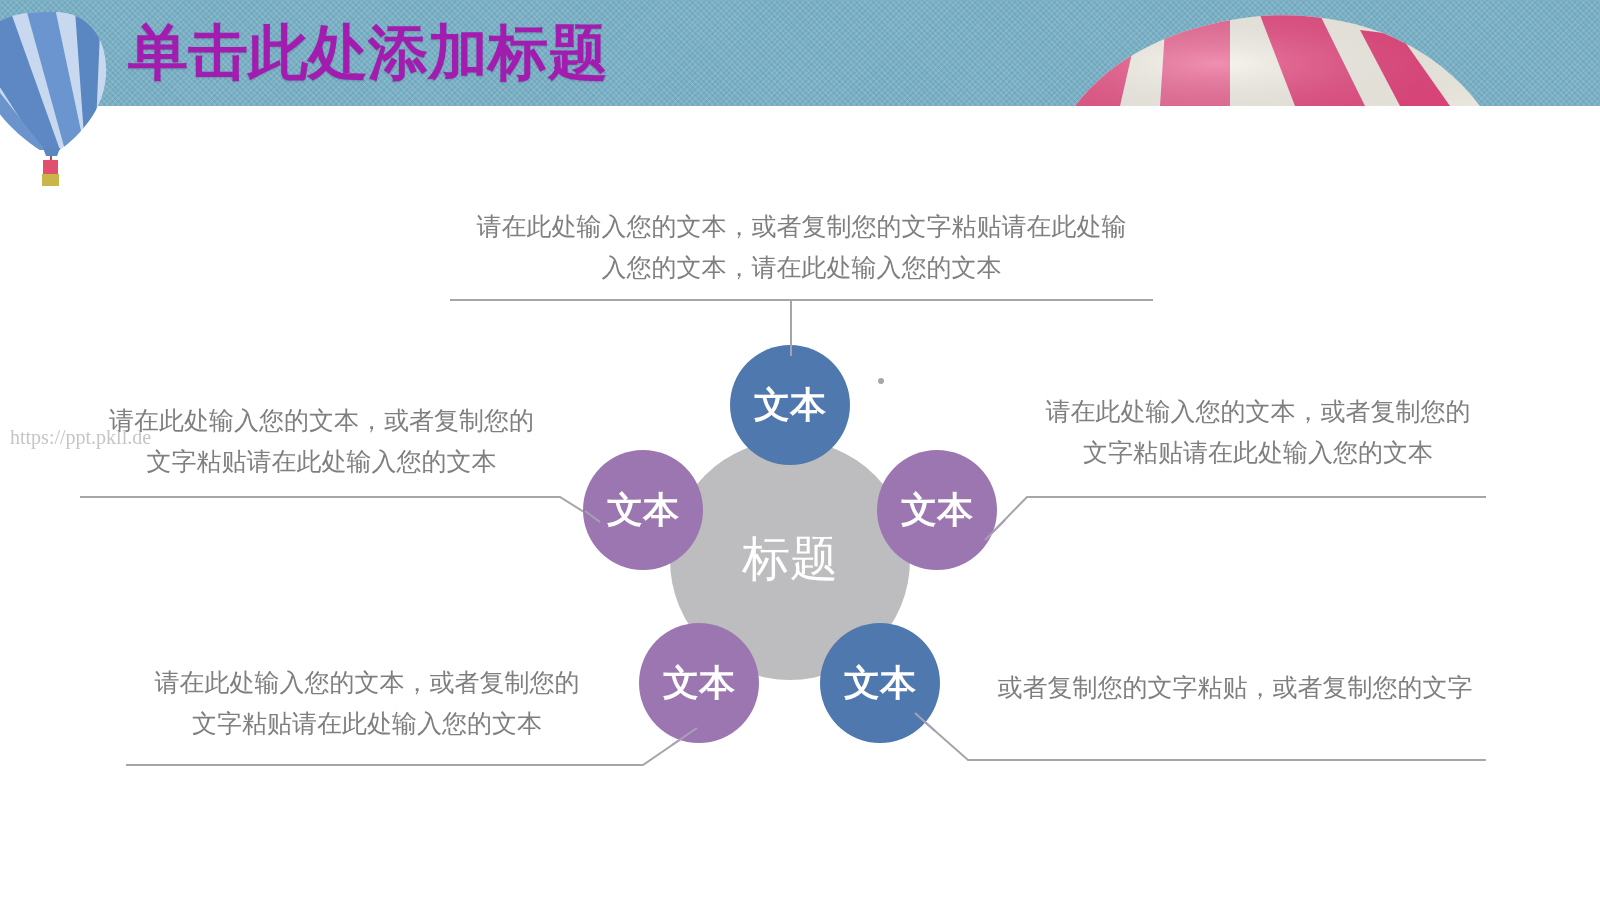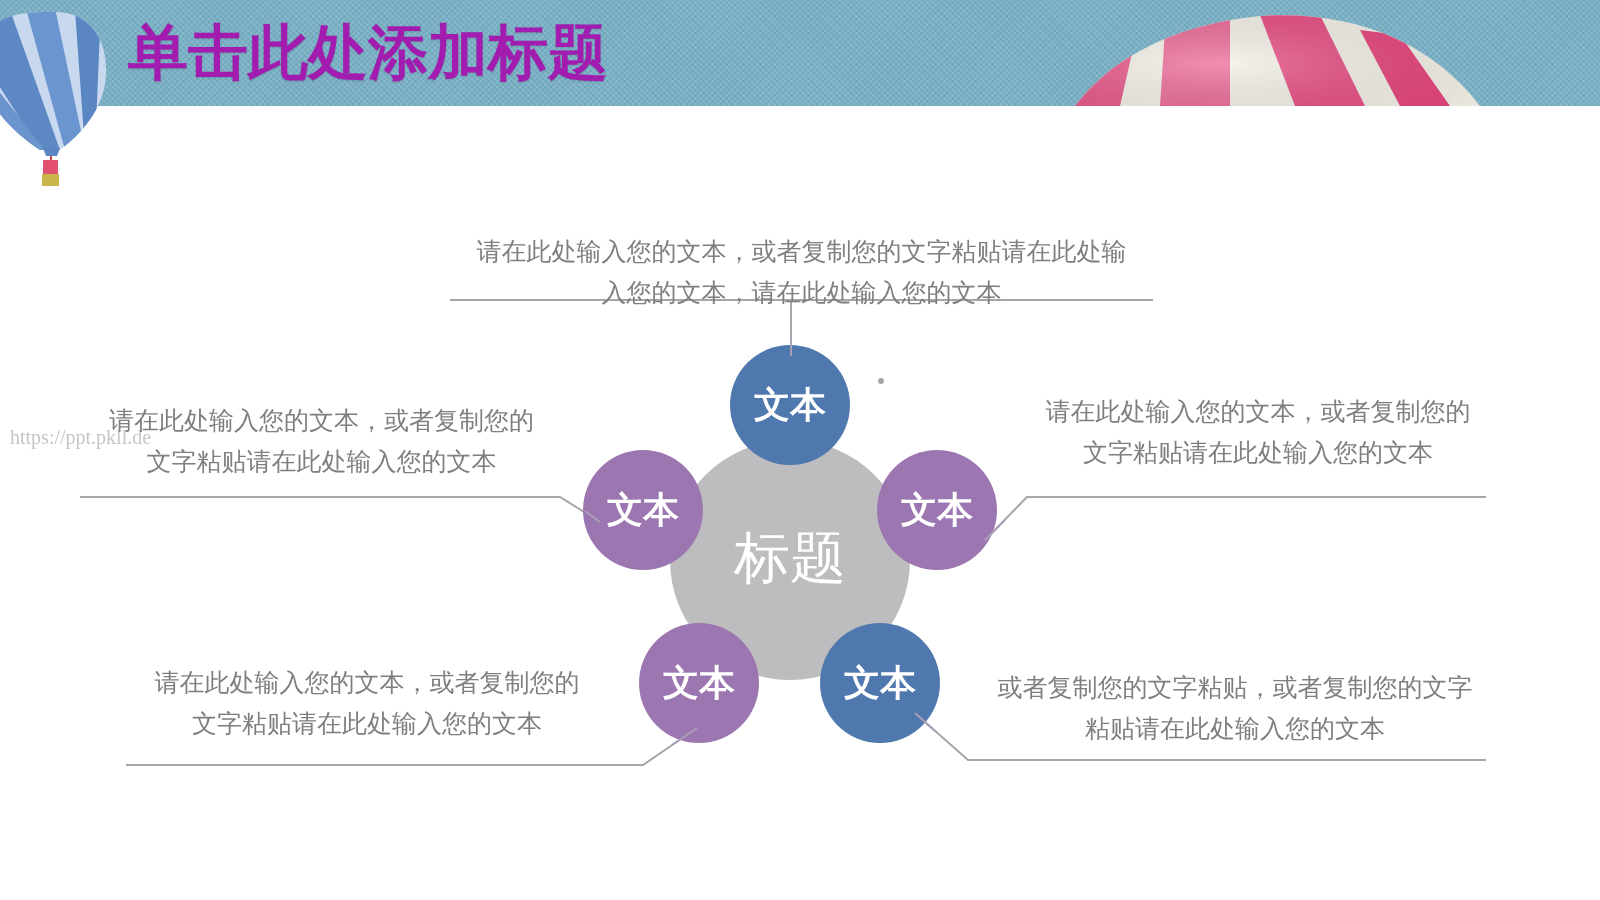--- a/index.html
+++ b/index.html
@@ -24,21 +24,21 @@
   svg.deco { position:absolute; left:0; top:0; }
   .desc {
     position:absolute; color:#7f7f7f; font-size:25px; line-height:41px;
     text-align:center; white-space:nowrap;
   }
   .node-label {
     position:absolute; color:#ffffff; font-size:36px; text-align:center;
     width:120px; line-height:44px;font-weight:bold;
   }
   .center-label {
-    position:absolute; color:#ffffff; font-size:56px; text-align:center;
+    position:absolute; color:#ffffff; font-size:48px; text-align:center;
     width:240px; line-height:90px;
   }
   .watermark {
     position:absolute; left:10px; top:426px; color:rgba(150,150,150,0.55);
     font-family:Liberation Serif, serif; font-size:20px;
   }
 </style>
 </head>
 <body>
 
@@ -122,21 +122,21 @@
 <div class="slide-title">单击此处添加标题</div>
 
 <div class="center-label" style="left:670px; top:513px;">标题</div>
 
 <div class="node-label" style="left:730px; top:383px;">文本</div>
 <div class="node-label" style="left:583px; top:488px;">文本</div>
 <div class="node-label" style="left:877px; top:488px;">文本</div>
 <div class="node-label" style="left:639px; top:661px;">文本</div>
 <div class="node-label" style="left:820px; top:661px;">文本</div>
 
-<div class="desc" style="left:450px; top:206px; width:703px;margin-top:25px;">
+<div class="desc" style="left:450px; top:206px; width:703px;">
   <div>请在此处输入您的文本，或者复制您的文字粘贴请在此处输</div>
   <div>入您的文本，请在此处输入您的文本</div>
 </div>
 
 <div class="desc" style="left:80px; top:400px; width:483px;">
   <div>请在此处输入您的文本，或者复制您的</div>
   <div>文字粘贴请在此处输入您的文本</div>
 </div>
 
 <div class="desc" style="left:1030px; top:391px; width:456px;">
@@ -144,16 +144,15 @@
   <div>文字粘贴请在此处输入您的文本</div>
 </div>
 
 <div class="desc" style="left:126px; top:662px; width:482px;">
   <div>请在此处输入您的文本，或者复制您的</div>
   <div>文字粘贴请在此处输入您的文本</div>
 </div>
 
 <div class="desc" style="left:980px; top:667px; width:510px;">
   <div>或者复制您的文字粘贴，或者复制您的文字</div>
-  <div>粘贴请在此处输入您的文本</div>
 </div>
 
 <div class="watermark">https://ppt.pkll.de</div>
 
 </body></html>

